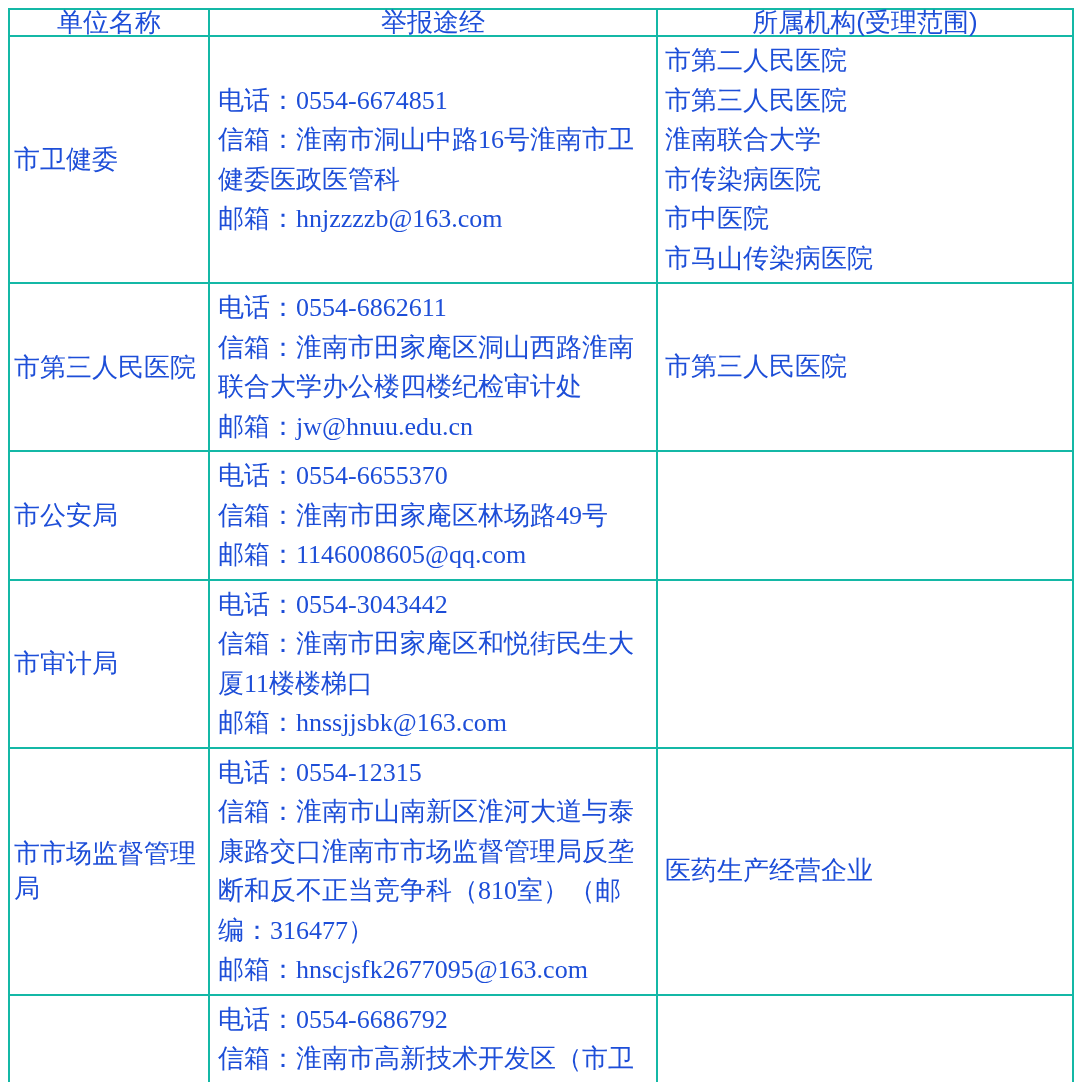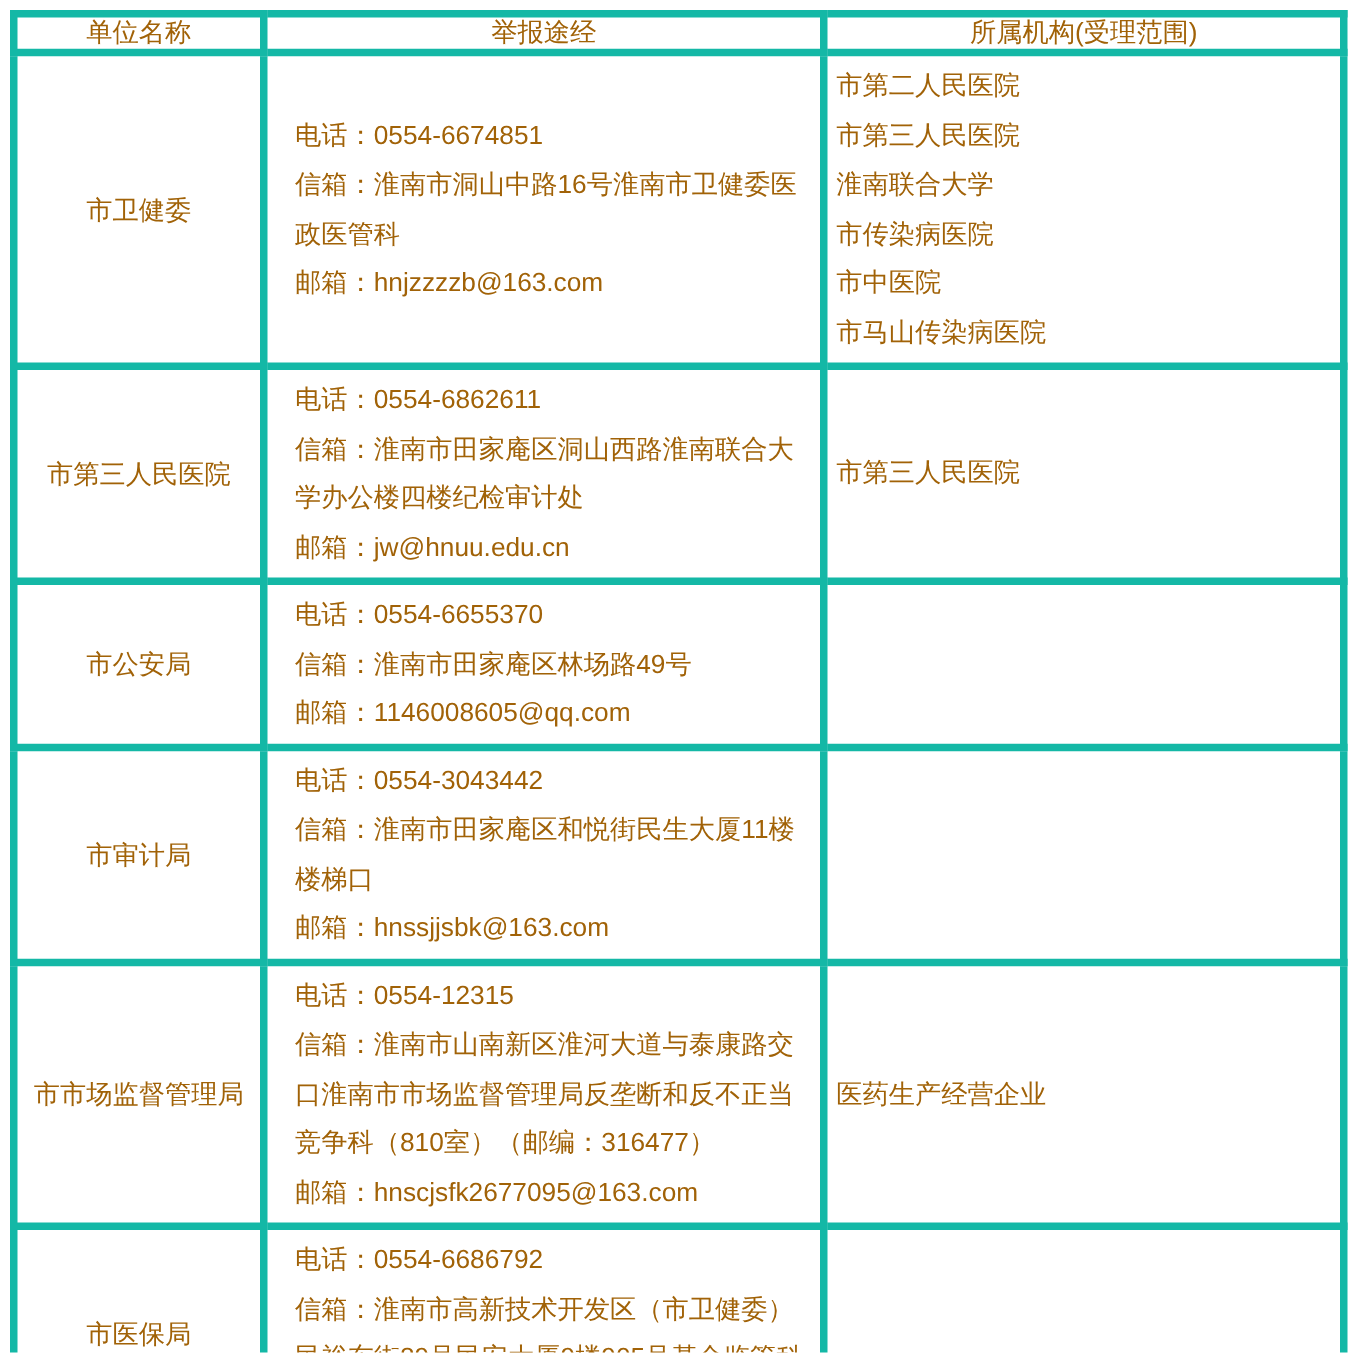--- a/index.html
+++ b/index.html
@@ -15,45 +15,45 @@
     overflow: hidden;
   }
   table.report-table {
     border-collapse: collapse;
     table-layout: fixed;
     width: 1064px;
     margin: 8px;
     background: #ffffff;
   }
   table.report-table td {
-    border: 6px solid #14b8a6;
-    color: #a16207;
-    font-size: 21px;
+    border: 2px solid #14b8a6;
+    color: #1d4ed8;
+    font-size: 26px;
     vertical-align: middle;
     word-break: break-all;
   }
   td.hdr {
     height: 27px;
     text-align: center;
     font-size: 20px;
     line-height: 25px;
     padding: 0;
   }
   td.unit-cell {
-    text-align: center;
     padding: 0 4px;
   }
   td.channels-cell {
-    padding: 4px 6px 4px 22px;
+    padding: 4px 6px 4px 8px;
   }
   td.institutions-cell {
     padding: 4px 4px 4px 7px;
   }
   .line {
     line-height: 39.5px;
+    font-family: Liberation Serif, serif;
   }
 </style>
 </head>
 <body>
 
 <table class="report-table">
   <colgroup>
     <col style="width:200px">
     <col style="width:448px">
     <col style="width:416px">

